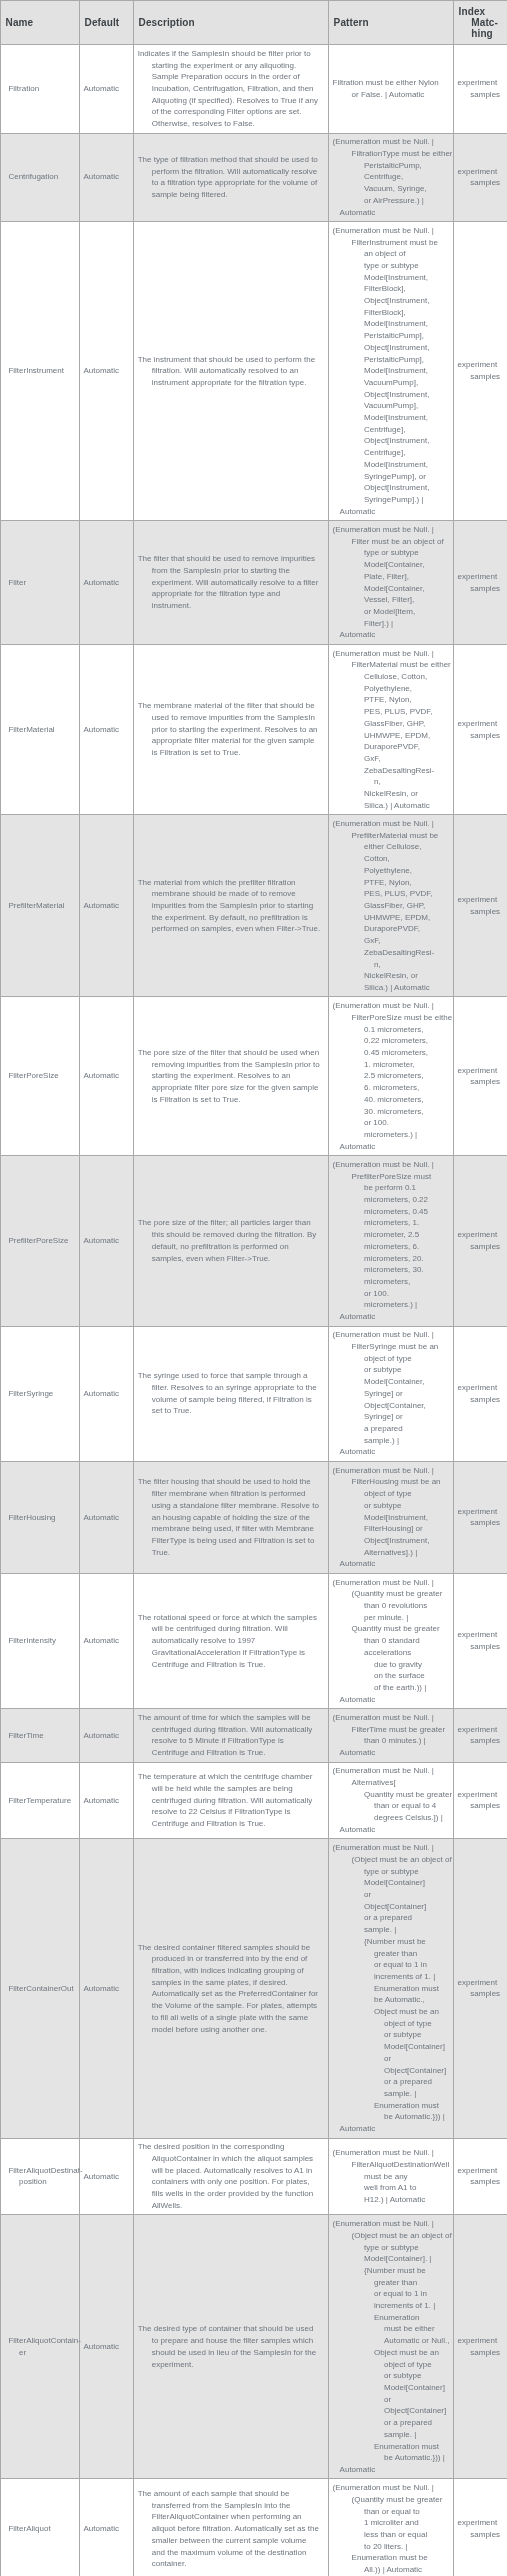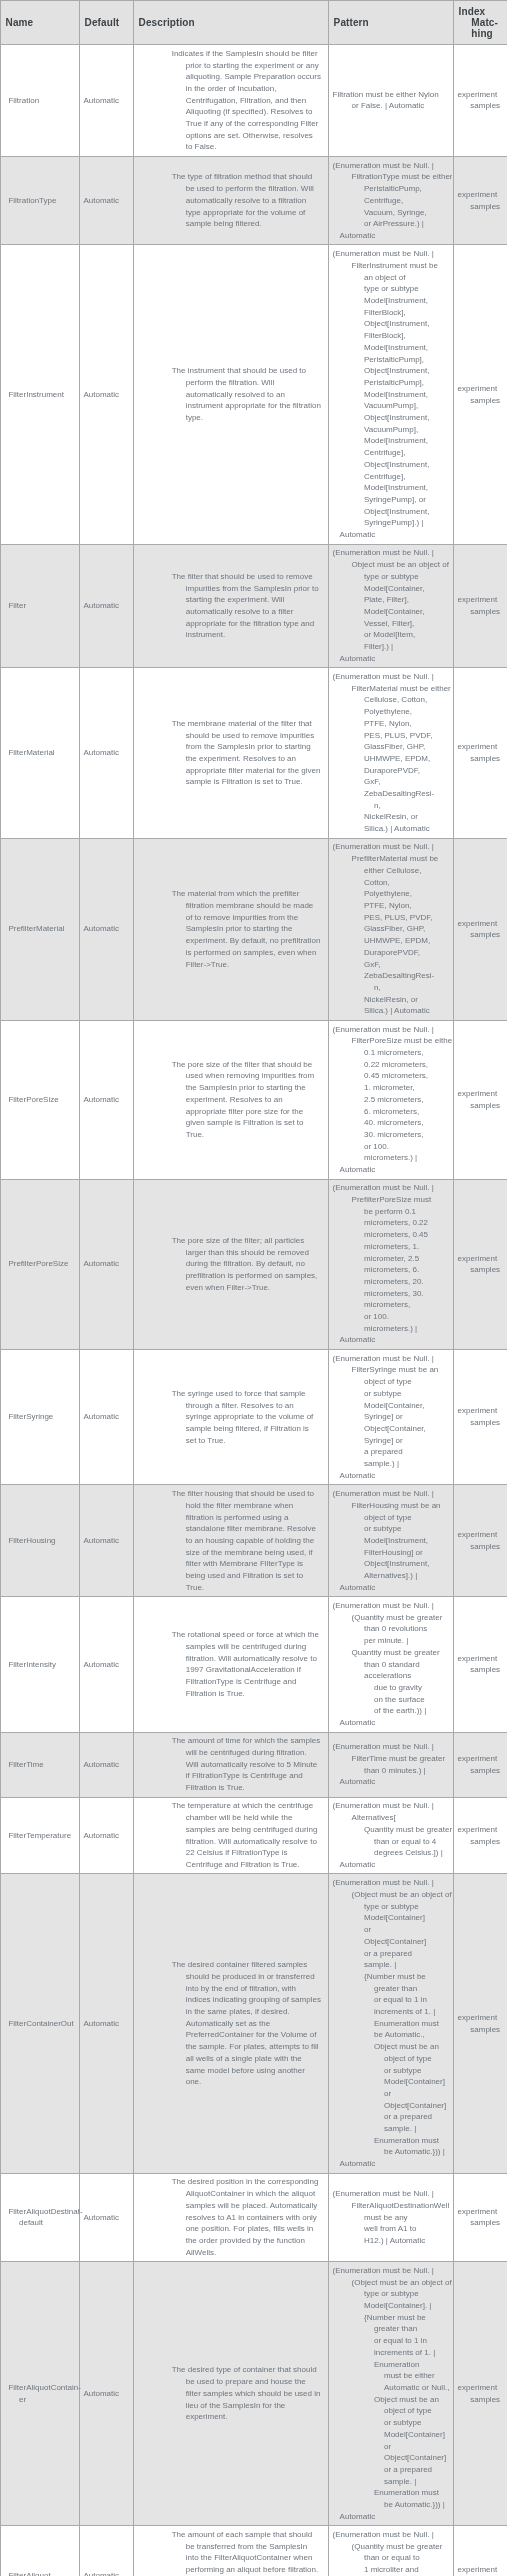--- a/index.html
+++ b/index.html
@@ -14,21 +14,21 @@
   th{background:#e2e2e2;color:#3e4347;font-weight:bold;font-size:10px;
      text-align:left;vertical-align:middle;height:41px;
      border:0.7px solid #a9a9a9;letter-spacing:0.1px;}
   td{border:0.7px solid #a9a9a9;vertical-align:middle;
      color:#6f767e;font-size:8px;line-height:11.7px;padding:2.8px 0;}
   tr.stripe td{background:#e4e4e4;}
   tr.plain td{background:#ffffff;}
   .hcell{padding-left:16.3px;text-indent:-12.7px;padding-right:2.8px;white-space:pre-line;}
   .namecell{padding-left:18px;text-indent:-10.6px;padding-right:2.1px;white-space:pre-line;}
   .defcell{padding-left:3.5px;padding-right:2.1px;}
-  .desccell{padding-left:17.7px;text-indent:-14px;padding-right:7px;margin-left:34px;}
+  .desccell{padding-left:17.7px;text-indent:-14px;padding-right:7px;}
   .idxcell{padding-left:16.3px;text-indent:-12.7px;padding-right:4px;}
   .patcell{padding-right:1.4px;}
   .pl{white-space:nowrap;overflow:hidden;}
   .i0{padding-left:3.5px;}
   .i1{padding-left:10.6px;}
   .i2{padding-left:22.6px;}
   .i3{padding-left:35px;}
   .i4{padding-left:45px;}
   .i5{padding-left:55px;}
 </style>
@@ -80,21 +80,21 @@
             <div class="pl i0">Filtration must be either Nylon</div>
             <div class="pl i2">or False. | Automatic</div>
           </div>
         </td>
         <td>
           <div class="idxcell">experiment samples</div>
         </td>
       </tr>
       <tr class="stripe">
         <td>
-          <div class="namecell">FiltrationType</div>
+          <div class="namecell">Centrifugation</div>
         </td>
         <td>
           <div class="defcell">Automatic</div>
         </td>
         <td>
           <div class="desccell">The type of filtration method that should be used to perform the filtration.  Will automatically resolve to a filtration type appropriate for the volume of sample being filtered.</div>
         </td>
         <td>
           <div class="patcell">
             <div class="pl i0">(Enumeration must be Null. |</div>
@@ -159,21 +159,21 @@
         </td>
         <td>
           <div class="defcell">Automatic</div>
         </td>
         <td>
           <div class="desccell">The filter that should be used to remove impurities from the SamplesIn prior to starting the experiment.  Will automatically resolve to a filter appropriate for the filtration type and instrument.</div>
         </td>
         <td>
           <div class="patcell">
             <div class="pl i0">(Enumeration must be Null. |</div>
-            <div class="pl i2">Object must be an object of</div>
+            <div class="pl i2">Filter must be an object of</div>
             <div class="pl i3">type or subtype</div>
             <div class="pl i3">Model[Container,</div>
             <div class="pl i3">Plate, Filter],</div>
             <div class="pl i3">Model[Container,</div>
             <div class="pl i3">Vessel, Filter],</div>
             <div class="pl i3">or Model[Item,</div>
             <div class="pl i3">Filter].) |</div>
             <div class="pl i1">Automatic</div>
           </div>
         </td>
@@ -479,21 +479,21 @@
             <div class="pl i1">Automatic</div>
           </div>
         </td>
         <td>
           <div class="idxcell">experiment samples</div>
         </td>
       </tr>
       <tr class="plain">
         <td>
           <div class="namecell">FilterAliquotDestinat-
-default</div>
+position</div>
         </td>
         <td>
           <div class="defcell">Automatic</div>
         </td>
         <td>
           <div class="desccell">The desired position in the corresponding AliquotContainer in which the aliquot samples will be placed.  Automatically resolves to A1 in containers with only one position.  For plates, fills wells in the order provided by the function AllWells.</div>
         </td>
         <td>
           <div class="patcell">
             <div class="pl i0">(Enumeration must be Null. |</div>

